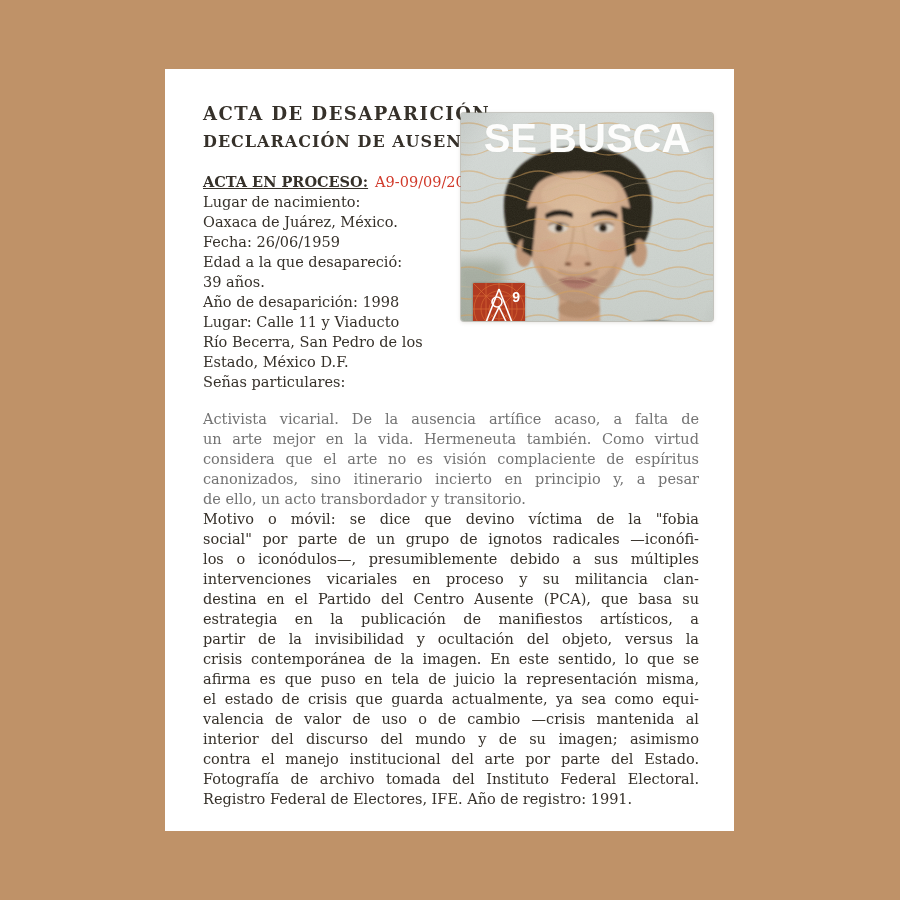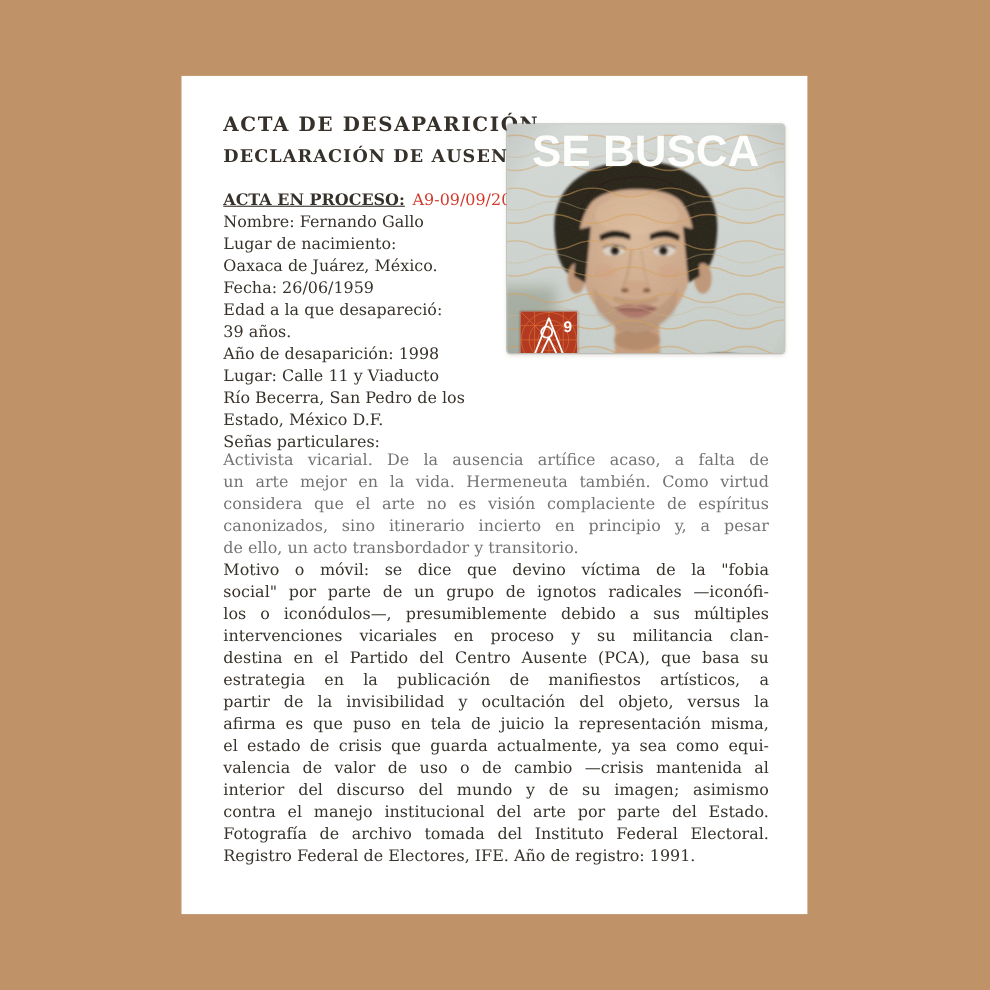--- a/index.html
+++ b/index.html
@@ -51,21 +51,20 @@
     <div class="title">
       <div class="t1">ACTA DE DESAPARICIÓN</div>
       <div class="t2">DECLARACIÓN DE AUSENCIA</div>
     </div>
 
     <div class="leftcol">
       <div class="tl proc">
         <span class="lab">ACTA EN PROCESO:</span><span class="red">A9-09/09/2013</span>
       </div>
       <div>
-          <div class="tl">Nombre: Fernando Gallo</div>
           <div class="tl">Lugar de nacimiento:</div>
           <div class="tl">Oaxaca de Juárez, México.</div>
           <div class="tl">Fecha: 26/06/1959</div>
           <div class="tl">Edad a la que desapareció:</div>
           <div class="tl">39 años.</div>
           <div class="tl">Año de desaparición: 1998</div>
           <div class="tl">Lugar: Calle 11 y Viaducto</div>
           <div class="tl">Río Becerra, San Pedro de los</div>
           <div class="tl">Estado, México D.F.</div>
           <div class="tl">Señas particulares:</div>
@@ -224,20 +223,21 @@
         <div class="tl">de ello, un acto transbordador y transitorio.</div>
       </div>
     <div class="para inkpara">
         <div class="tl">Motivo o móvil: se dice que devino víctima de la "fobia</div>
         <div class="tl">social" por parte de un grupo de ignotos radicales —iconófi-</div>
         <div class="tl">los o iconódulos—, presumiblemente debido a sus múltiples</div>
         <div class="tl">intervenciones vicariales en proceso y su militancia clan-</div>
         <div class="tl">destina en el Partido del Centro Ausente (PCA), que basa su</div>
         <div class="tl">estrategia en la publicación de manifiestos artísticos, a</div>
         <div class="tl">partir de la invisibilidad y ocultación del objeto, versus la</div>
+        <div class="tl">crisis contemporánea de la imagen. En este sentido, lo que se</div>
         <div class="tl">afirma es que puso en tela de juicio la representación misma,</div>
         <div class="tl">el estado de crisis que guarda actualmente, ya sea como equi-</div>
         <div class="tl">valencia de valor de uso o de cambio —crisis mantenida al</div>
         <div class="tl">interior del discurso del mundo y de su imagen; asimismo</div>
         <div class="tl">contra el manejo institucional del arte por parte del Estado.</div>
         <div class="tl">Fotografía de archivo tomada del Instituto Federal Electoral.</div>
         <div class="tl">Registro Federal de Electores, IFE. Año de registro: 1991.</div>
       </div>
 
   </div>

